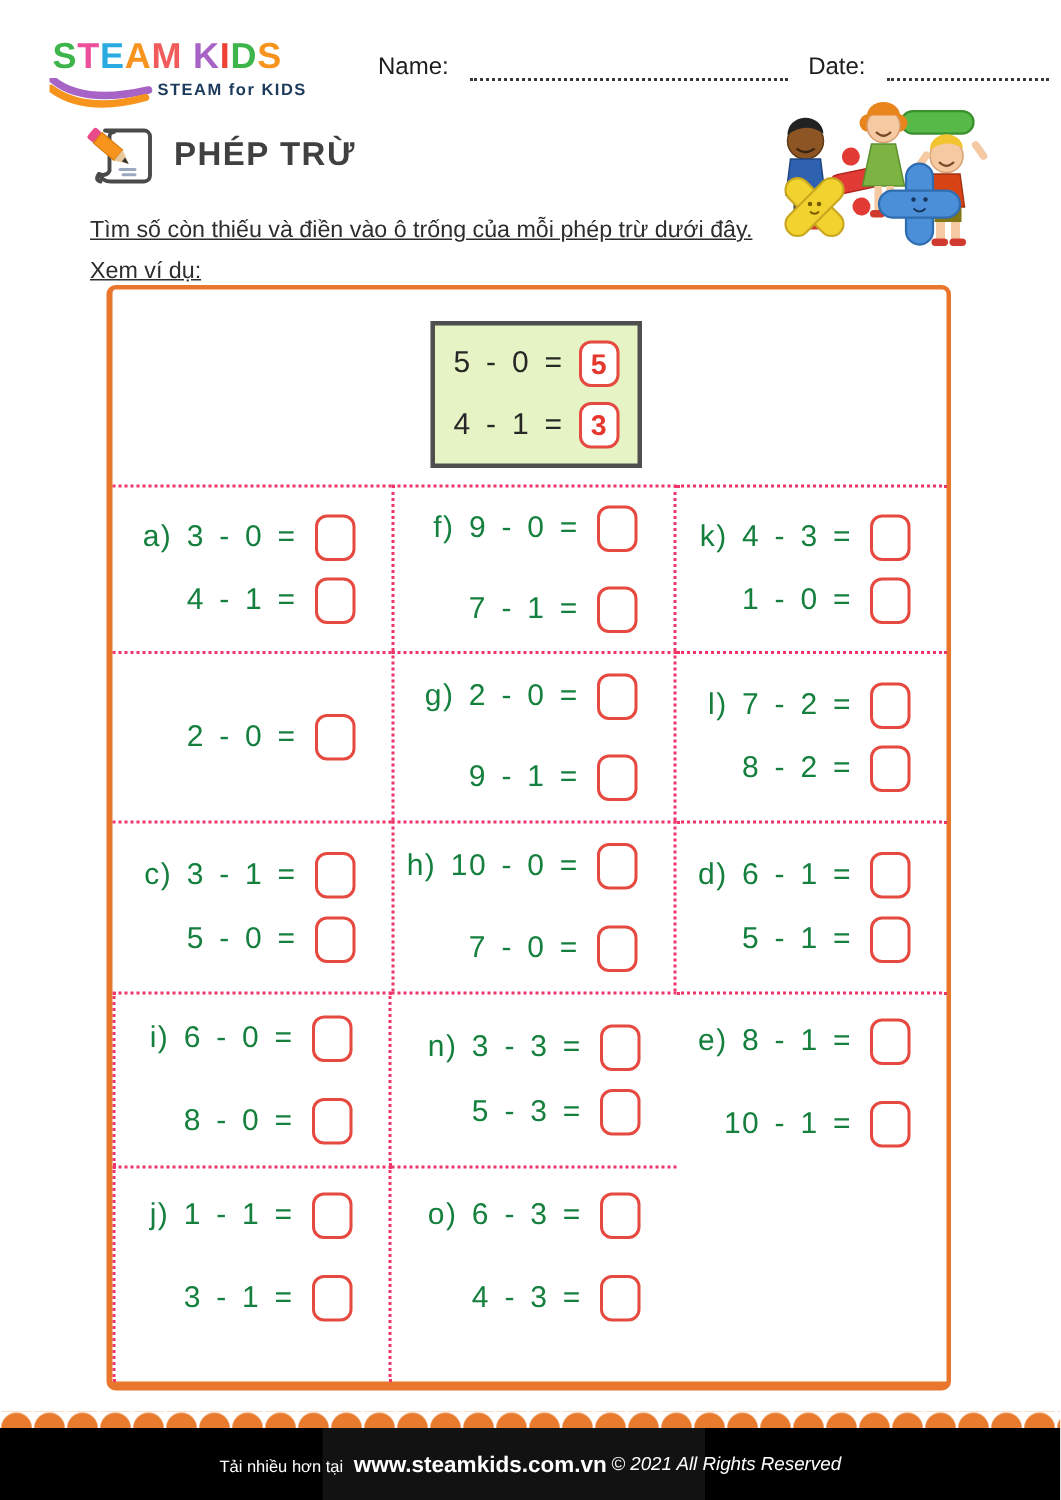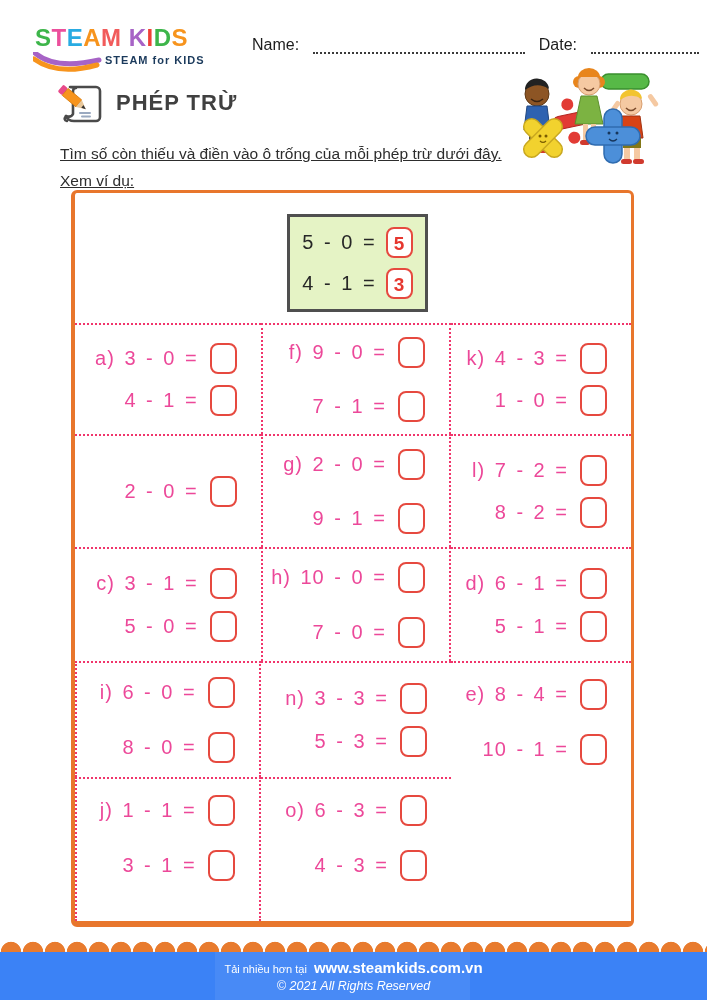--- a/index.html
+++ b/index.html
@@ -37,24 +37,24 @@
   .eq-text { font-size:20px; color:#272727; letter-spacing:1px; word-spacing:3px; }
   .abox { display:inline-block; width:27px; height:31px; border:2px solid #e6493f; border-radius:8px; background:#fff; }
   .abox.filled { color:#e6372f; font-size:19px; font-weight:600; text-align:center; line-height:29px; }
 
   .problems-grid { position:absolute; left:0; right:0; top:130px; bottom:0;
       display:grid; grid-template-columns:33.4% 34.2% 32.4%; grid-template-rows:111px 113px 114px 116px auto; }
   .cell { display:flex; flex-direction:column; justify-content:space-evenly; align-items:flex-end; padding:8px 24px 8px 6px; border-top:2px dotted #f0356b; }
   .cell.mid { border-left:2px dotted #f0356b; border-right:2px dotted #f0356b;gap:18px; }
   .cell.lastrow { justify-content:flex-start; gap:24px; padding-top:16px; }
   .prob { display:flex; align-items:center; gap:12px; }
-  .ptext { font-size:20px; color:#ec4899; letter-spacing:1px; word-spacing:3px; }
+  .ptext { font-size:20px; color:#15803d; letter-spacing:1px; word-spacing:3px; }
 
   
-  .footer-band { position:absolute; left:0; right:0; bottom:0; height:48px; background:#3b82f6; color:#fff; display:flex; flex-direction:column; justify-content:center; align-items:center; gap:3px; }
+  .footer-band { position:absolute; left:0; right:0; bottom:0; height:48px; background:#000000; color:#fff; display:flex; flex-direction:row; justify-content:center; align-items:center; gap:3px; }
   .footer-band::before { content:""; position:absolute; left:215px; width:255px; top:0; bottom:0; background:rgba(255,255,255,0.07); }
   .scallops { position:absolute; left:0; right:0; bottom:48px; height:11px;
       background-image:radial-gradient(circle 10.4px at 50% 100%, #e87b2e 9.8px, rgba(232,123,46,0) 10.6px);
       background-size:22px 11px; background-repeat:repeat-x; background-position:0 0; }
   .footer-line1 { font-size:11px; position:relative; }
   .footer-url { font-size:15px; font-weight:bold; margin-left:4px; }
   .footer-line2 { font-size:12.5px; font-style:italic; position:relative; }
 </style>
 </head>
 <body>
@@ -270,21 +270,21 @@
             <span class="ptext">n) 3 - 3 =</span>
             <span class="abox"></span>
           </div>
           <div class="prob">
             <span class="ptext">5 - 3 =</span>
             <span class="abox"></span>
           </div>
         </div>
         <div class="cell lastrow">
           <div class="prob">
-            <span class="ptext">e) 8 - 4 =</span>
+            <span class="ptext">e) 8 - 1 =</span>
             <span class="abox"></span>
           </div>
           <div class="prob">
             <span class="ptext">10 - 1 =</span>
             <span class="abox"></span>
           </div>
         </div>
         <div class="cell mid lastrow">
           <div class="prob">
             <span class="ptext">j) 1 - 1 =</span>

